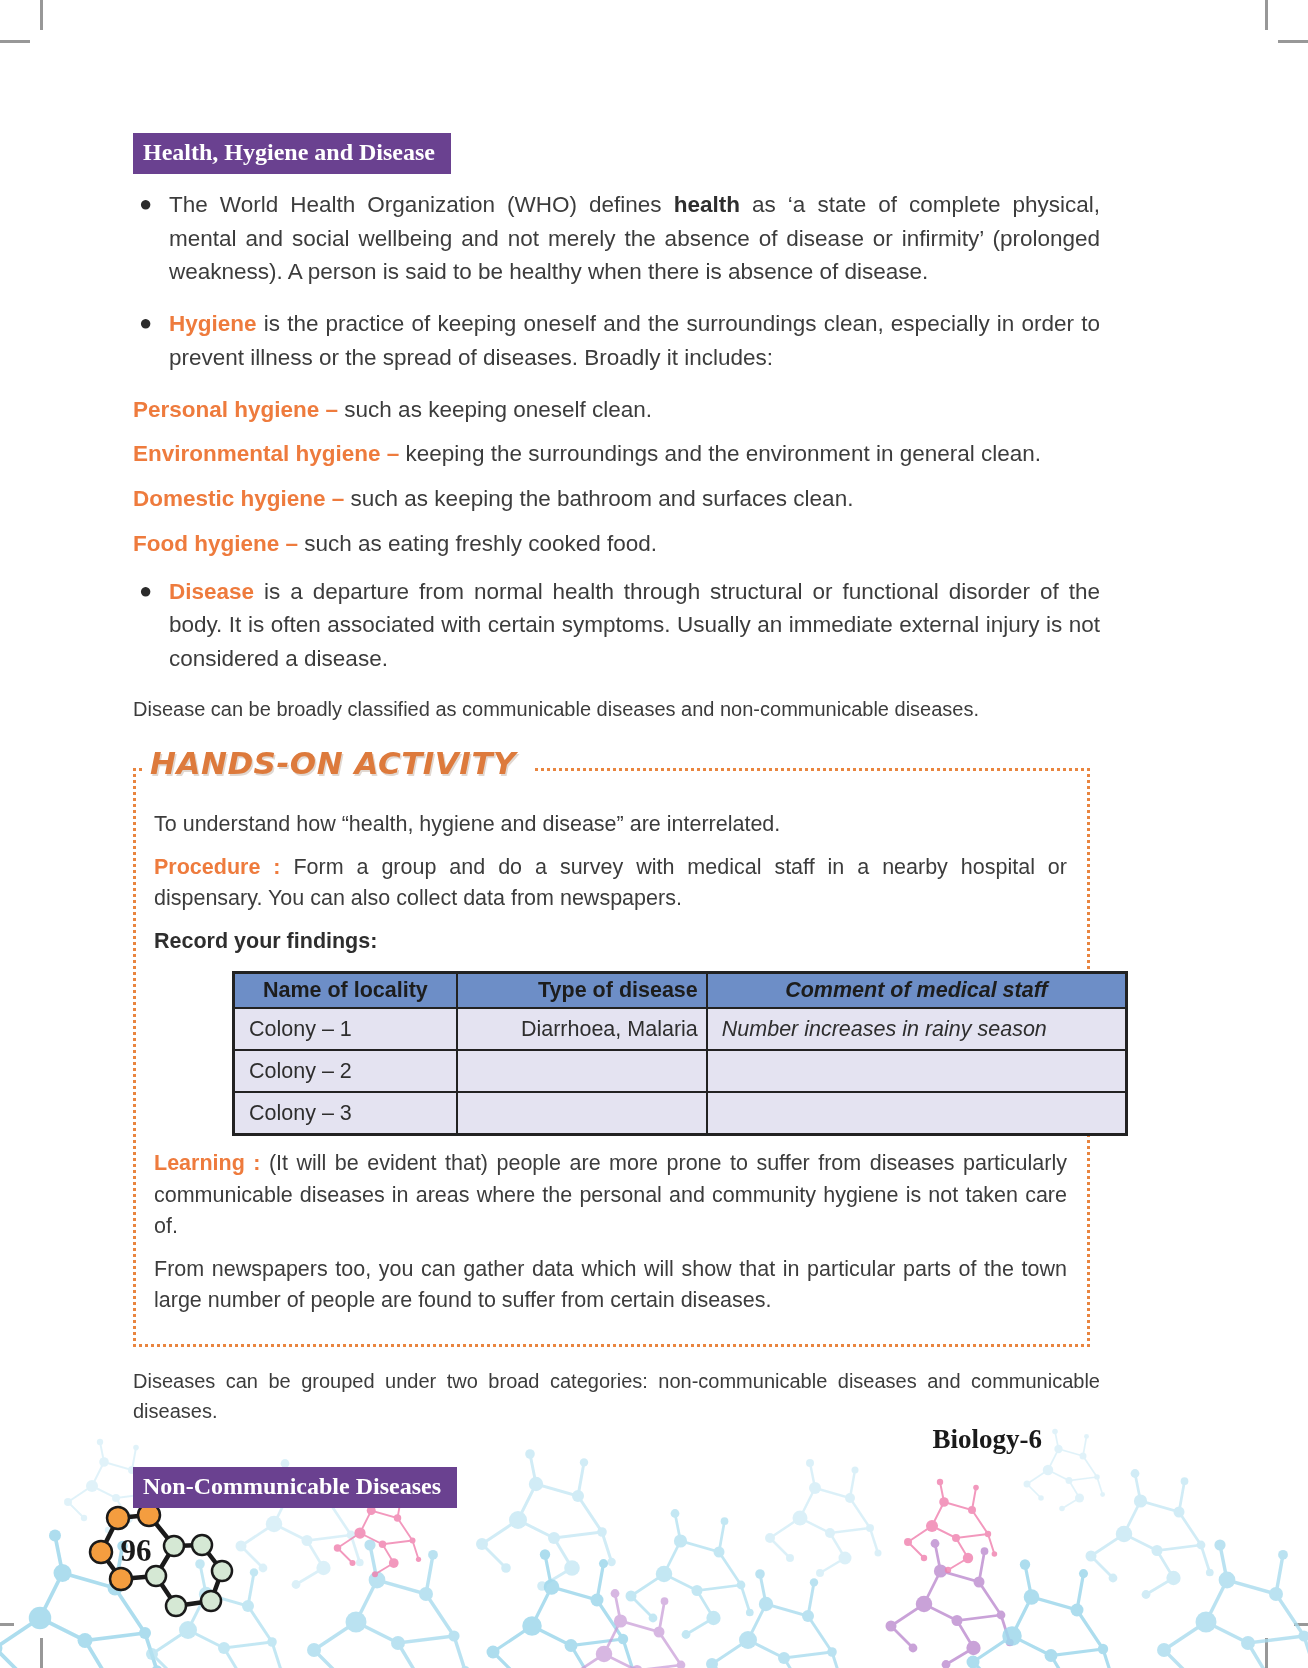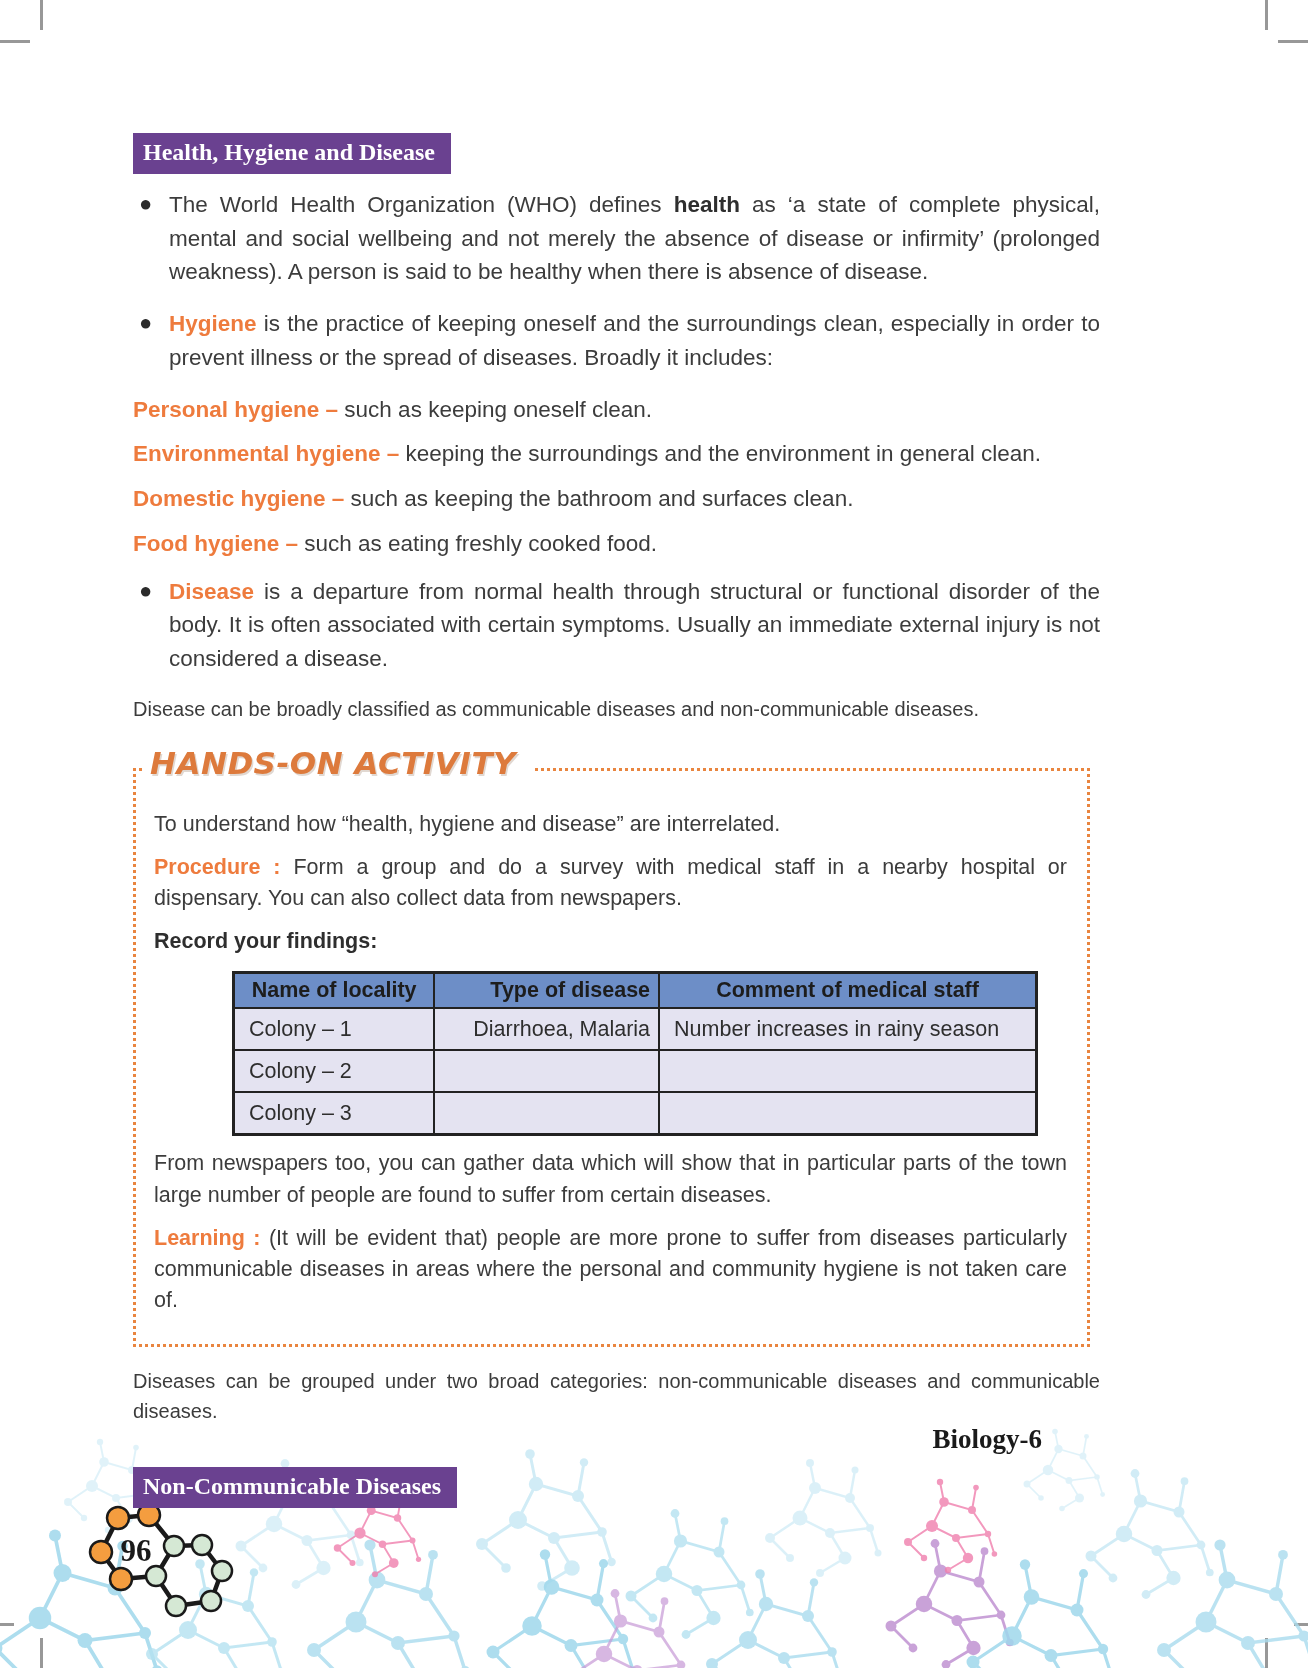--- a/index.html
+++ b/index.html
@@ -37,35 +37,35 @@
     position:absolute;top:-26px;left:6px;background:#ffffff;
     padding:0 18px 2px 8px;color:#dd7a3c;
     font-family:"DejaVu Sans",sans-serif;font-style:italic;font-weight:900;
     font-size:31px;letter-spacing:.5px;text-shadow:1.5px 1.5px 0 rgba(90,40,0,.18);
     white-space:nowrap;
   }
   .activity p{font-size:21.5px;line-height:1.45;margin:12px 0;text-align:justify;}
   .record{font-weight:bold;color:#2e2e2e;}
   
   table.survey{
-    border-collapse:collapse;margin:14px 0 10px 78px;width:806px;
+    border-collapse:collapse;margin:14px 0 10px 78px;width:896px;
     font-size:21.5px;
   }
   table.survey th{
     background:#6d8ec7;color:#1d1d1d;font-weight:bold;text-align:center;
     padding:4px 8px;border:2px solid #222222;
   }
   table.survey td{
     background:#e4e3f1;color:#2e2e2e;text-align:left;
     padding:4px 8px 4px 14px;border:2px solid #222222;height:32px;
   }
   table.survey{border:3px solid #222222;}
   table.survey th:nth-child(1),table.survey td:nth-child(1){width:25%;}
   table.survey th:nth-child(2),table.survey td:nth-child(2){width:28%;text-align:right;}
-  table.survey th:nth-child(3),table.survey td:nth-child(3){width:47%;}
+  table.survey th:nth-child(3),table.survey td:nth-child(3){width:47%;font-style:italic;}
   
   .types-heading{
     font-family:"Liberation Serif",serif;font-weight:bold;font-size:28px;
     color:#ac3a8c;margin:34px 0 6px 0;
   }
   
   .molnet{position:absolute;left:0;bottom:0;z-index:0;}
   .hexmol{position:absolute;left:84px;top:1494px;z-index:1;}
   .hexmol text{
     font-family:"Liberation Serif",serif;font-weight:bold;font-size:31px;fill:#1a1a1a;
@@ -205,23 +205,23 @@
             <td></td>
           </tr>
           <tr>
             <td>Colony – 3</td>
             <td></td>
             <td></td>
           </tr>
         </tbody>
       </table>
 
+      <p><span class="accent">Learning :</span><span> (It will be evident that) people are more prone to suffer from diseases particularly communicable diseases in areas where the personal and community hygiene is not taken care of.</span></p>
+
       <p>From newspapers too, you can gather data which will show that in particular parts of the town large number of people are found to suffer from certain diseases.</p>
-
-      <p><span class="accent">Learning :</span><span> (It will be evident that) people are more prone to suffer from diseases particularly communicable diseases in areas where the personal and community hygiene is not taken care of.</span></p>
     </div>
 
 
     <p class="para">Diseases can be grouped under two broad categories: non-communicable diseases and communicable diseases.</p>
 
     <div class="badge badge2">Non-Communicable Diseases</div>
 
 
   </div>
 </div>

